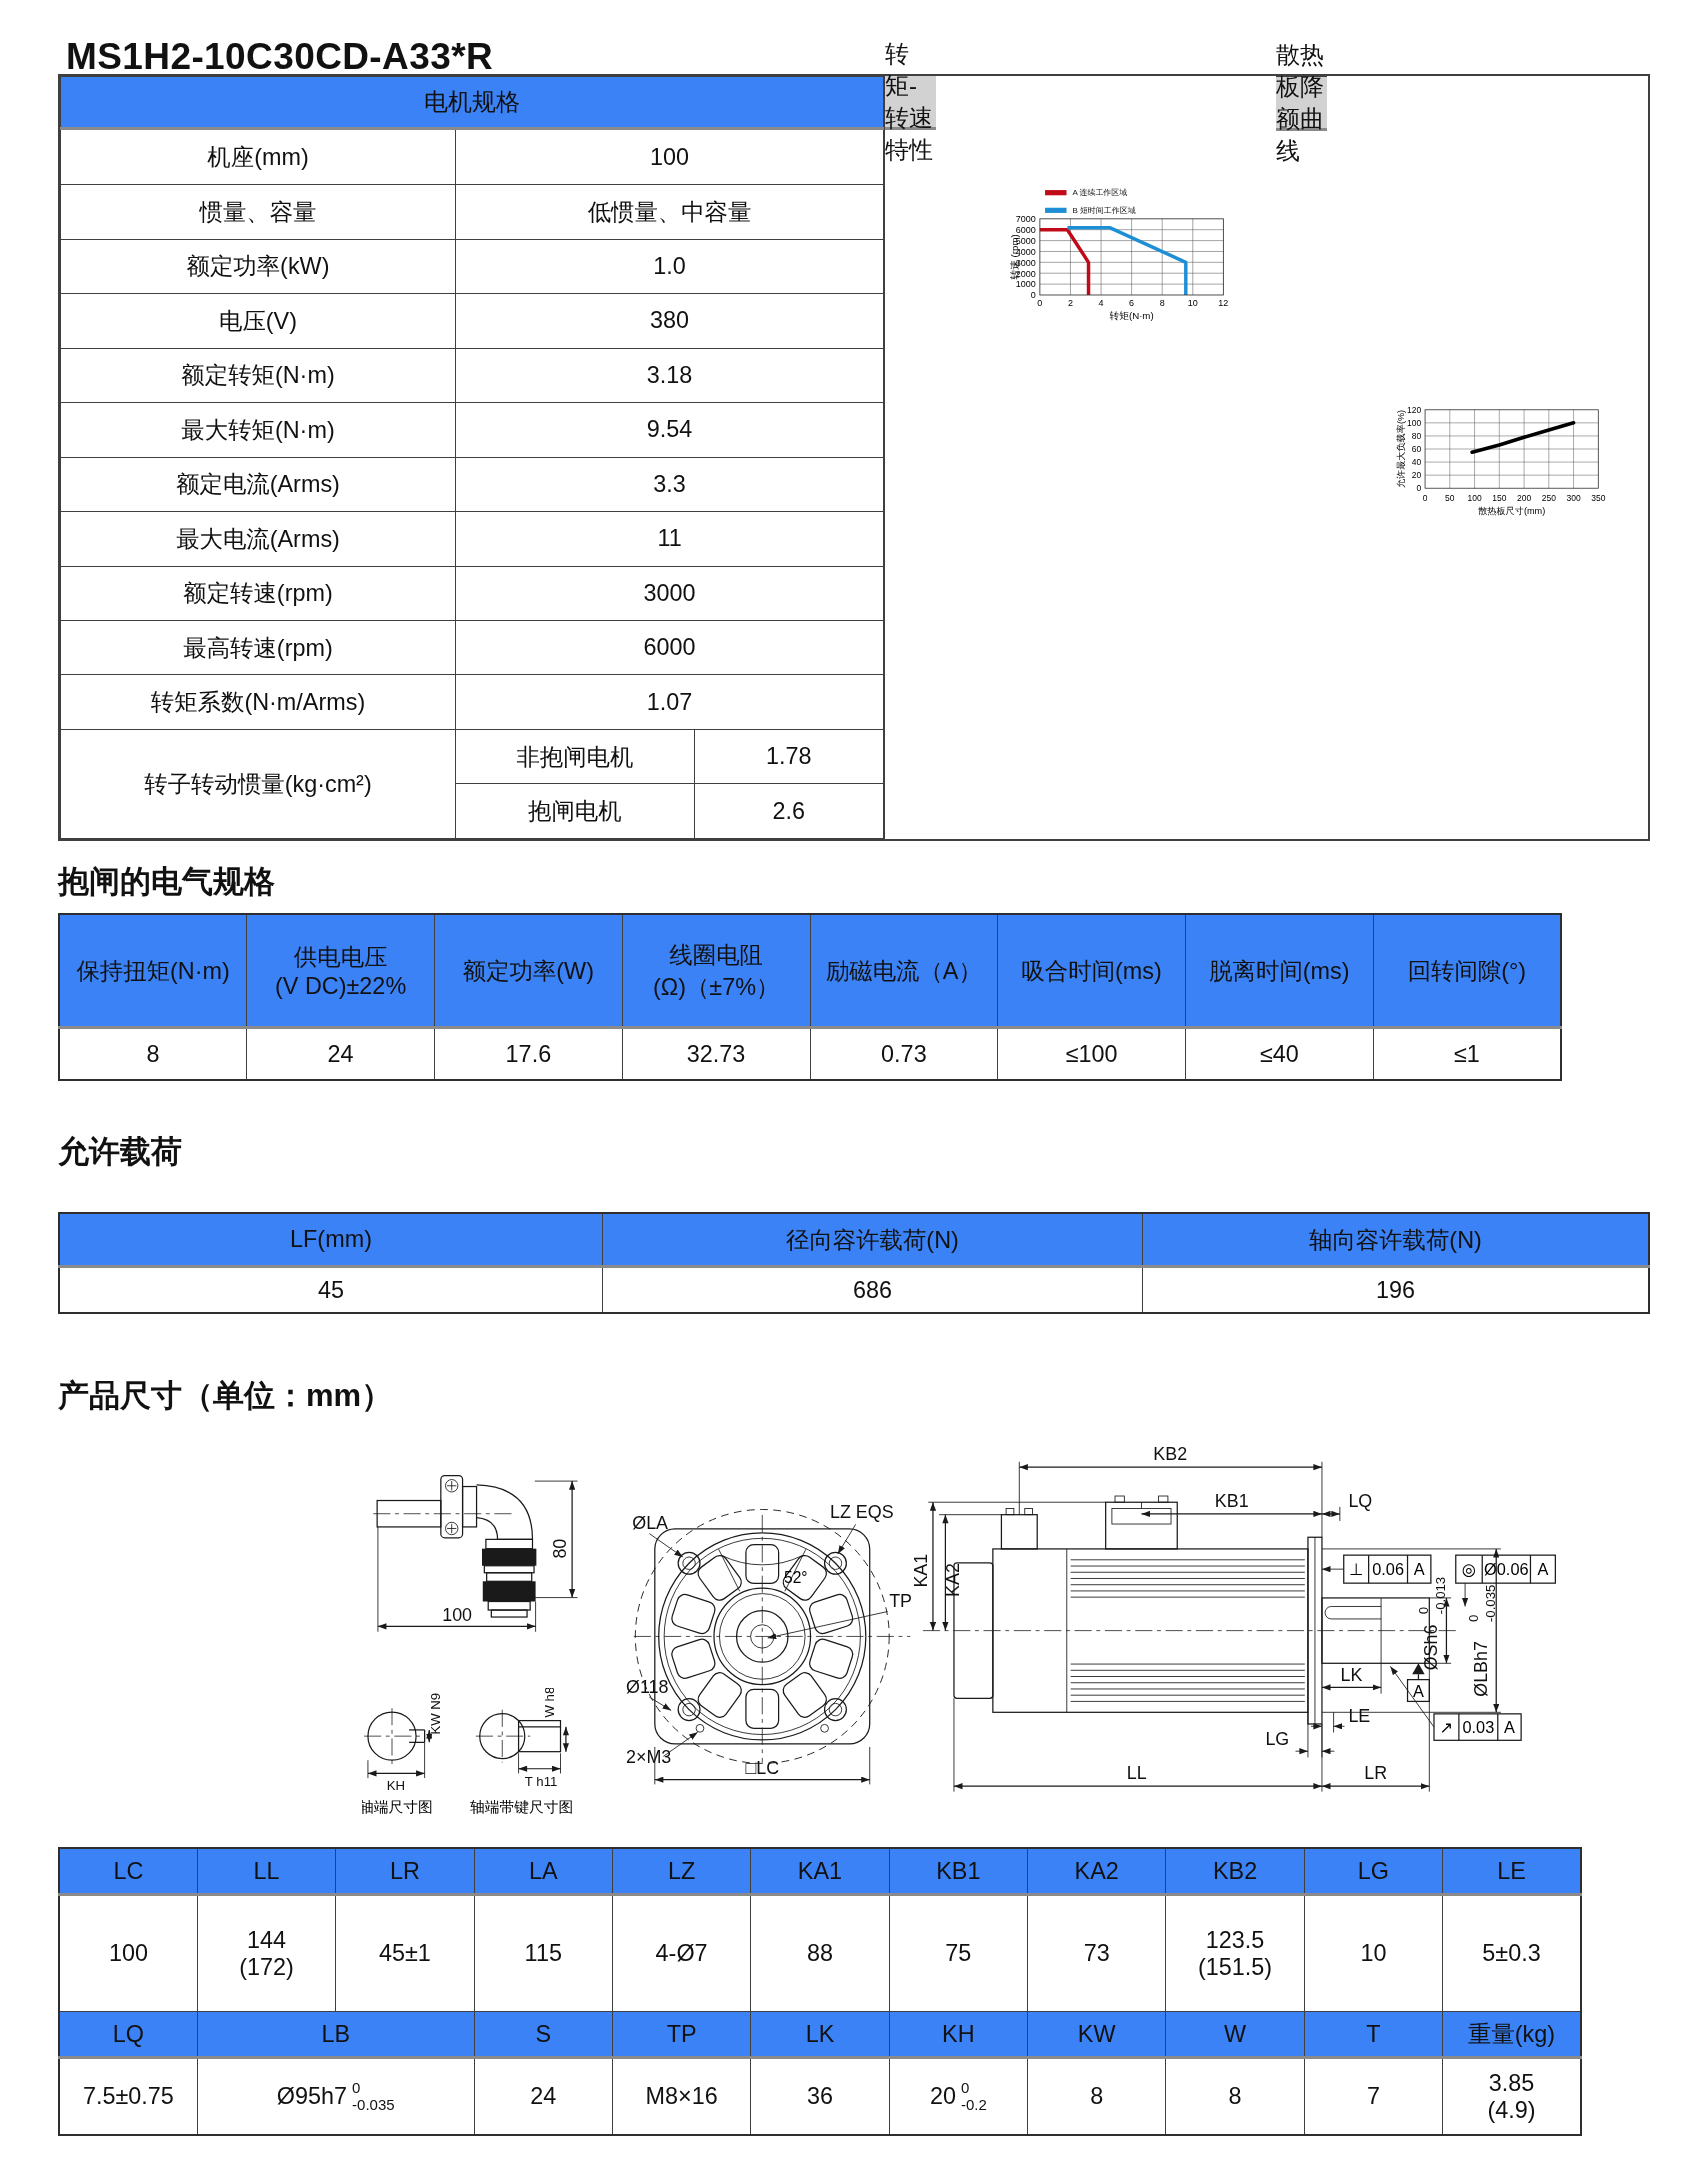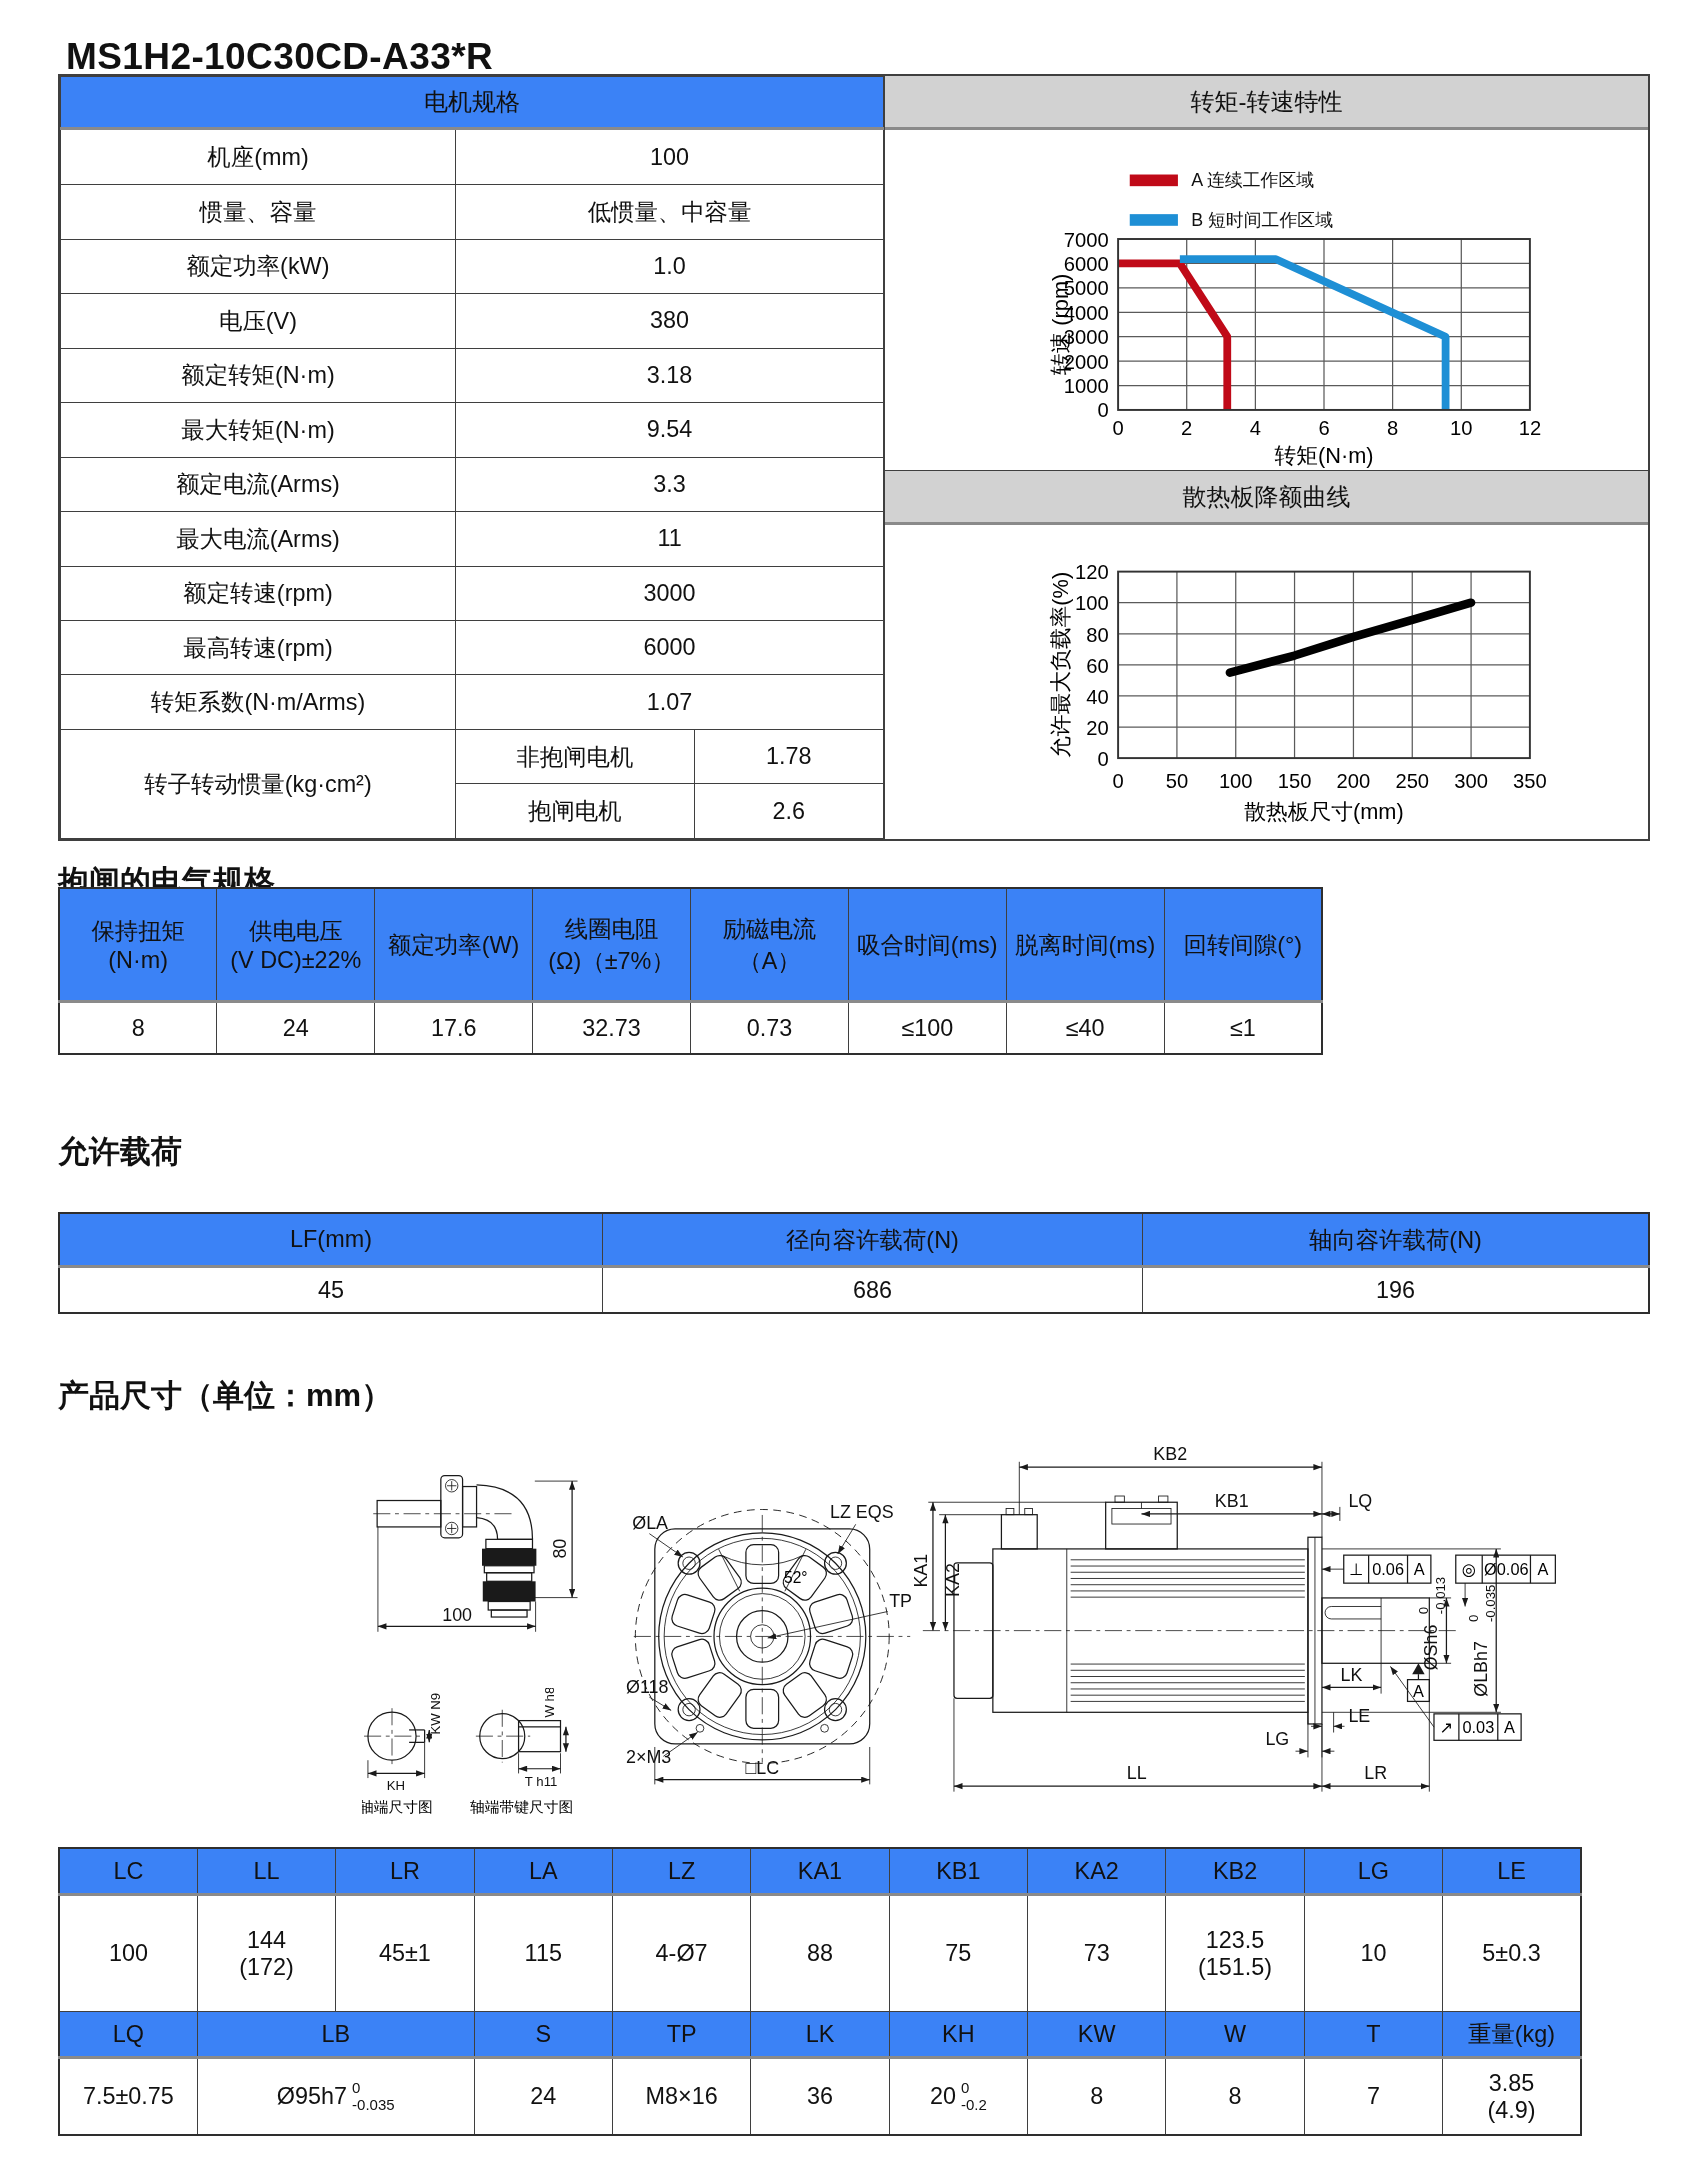--- a/index.html
+++ b/index.html
@@ -9,21 +9,21 @@
   .section-title{font-size:31px;font-weight:bold;margin:0}
   table{border-collapse:collapse;table-layout:fixed;width:100%}
   th,td{border:1.6px solid #3f3f3f;text-align:center;vertical-align:middle;font-size:23.4px;font-weight:normal;padding:0 4.7px}
   .gray{background:#3b82f6}
   .hdr-sep{border-bottom:3.9px solid #8a8a8a !important}
   .pre{white-space:pre-line}
   
   .main{left:58px;top:74px;width:1592px;height:767px;display:flex;border:2.3px solid #3f3f3f;box-sizing:border-box}
   .main-left{width:824px;box-sizing:border-box}
   .main-left table{height:100%}
-  .main-right{flex:1;border-left:1.6px solid #3f3f3f;display:flex;flex-direction:column;box-sizing:border-box}
+  .main-right{flex:1;border-left:1.6px solid #3f3f3f;display:flex;flex-direction:row;box-sizing:border-box}
   .panel-hdr{height:51px;flex:0 0 51px;background:#d2d2d2;border-bottom:3.9px solid #8a8a8a;display:flex;align-items:center;justify-content:center;font-size:24px}
   .panel-hdr.second{border-top:1.6px solid #3f3f3f}
   .chart-wrap1{flex:0 0 340px}
   .chart-wrap2{flex:1 1 auto}
   svg{display:block}
   .spec-hdr{height:50px;font-size:24px}
   
   .brake-table th{height:111px}
   .brake-table td{height:50px}
   
@@ -220,21 +220,21 @@
             <text x="830" y="338">350</text>
       </g>
       <text x="565" y="378" font-size="28" text-anchor="middle">散热板尺寸(mm)</text>
       <text transform="translate(236,180) rotate(-90)" font-size="28" text-anchor="middle">允许最大负载率(%)</text>
     </svg>
     </div>
   </div>
 </div>
 
 <h2 class="abs section-title" style="left:58px;top:861px">抱闸的电气规格</h2>
-<div class="abs" style="left:58px;top:887px;width:1265px">
+<div class="abs" style="left:58px;top:913px;width:1504px">
   <table class="brake-table" style="border:2.3px solid #2e2e2e">
     <tbody>
         <tr>
       <th class="gray hdr-sep pre">保持扭矩(N·m)</th>
       <th class="gray hdr-sep pre">供电电压
 (V DC)±22%</th>
       <th class="gray hdr-sep pre">额定功率(W)</th>
       <th class="gray hdr-sep pre">线圈电阻
 (Ω)（±7%）</th>
       <th class="gray hdr-sep pre">励磁电流（A）</th>

